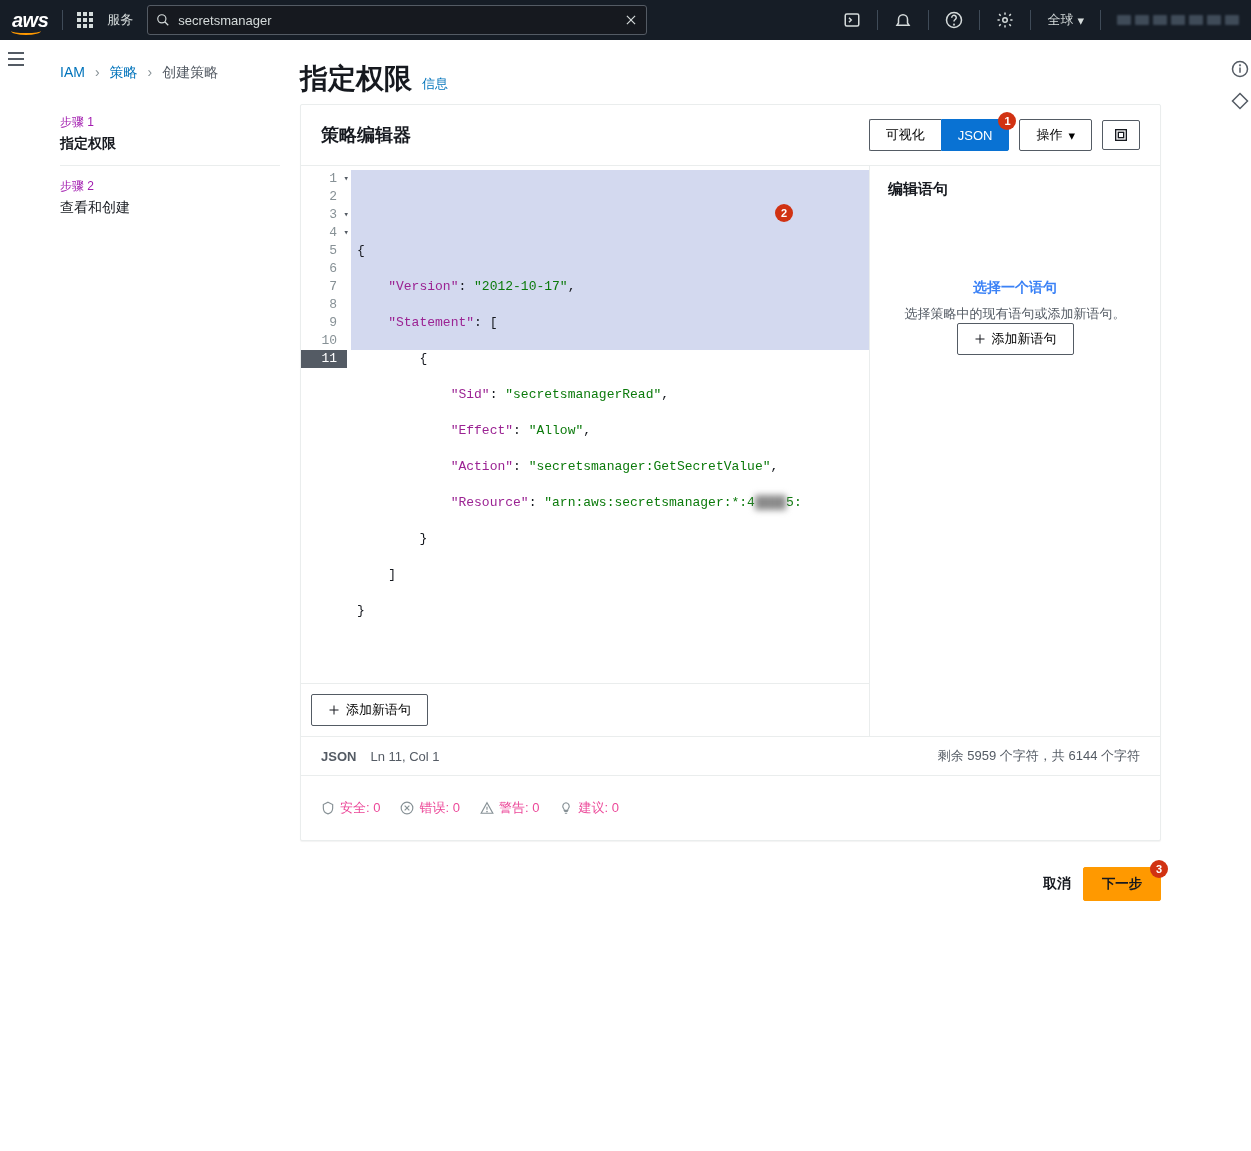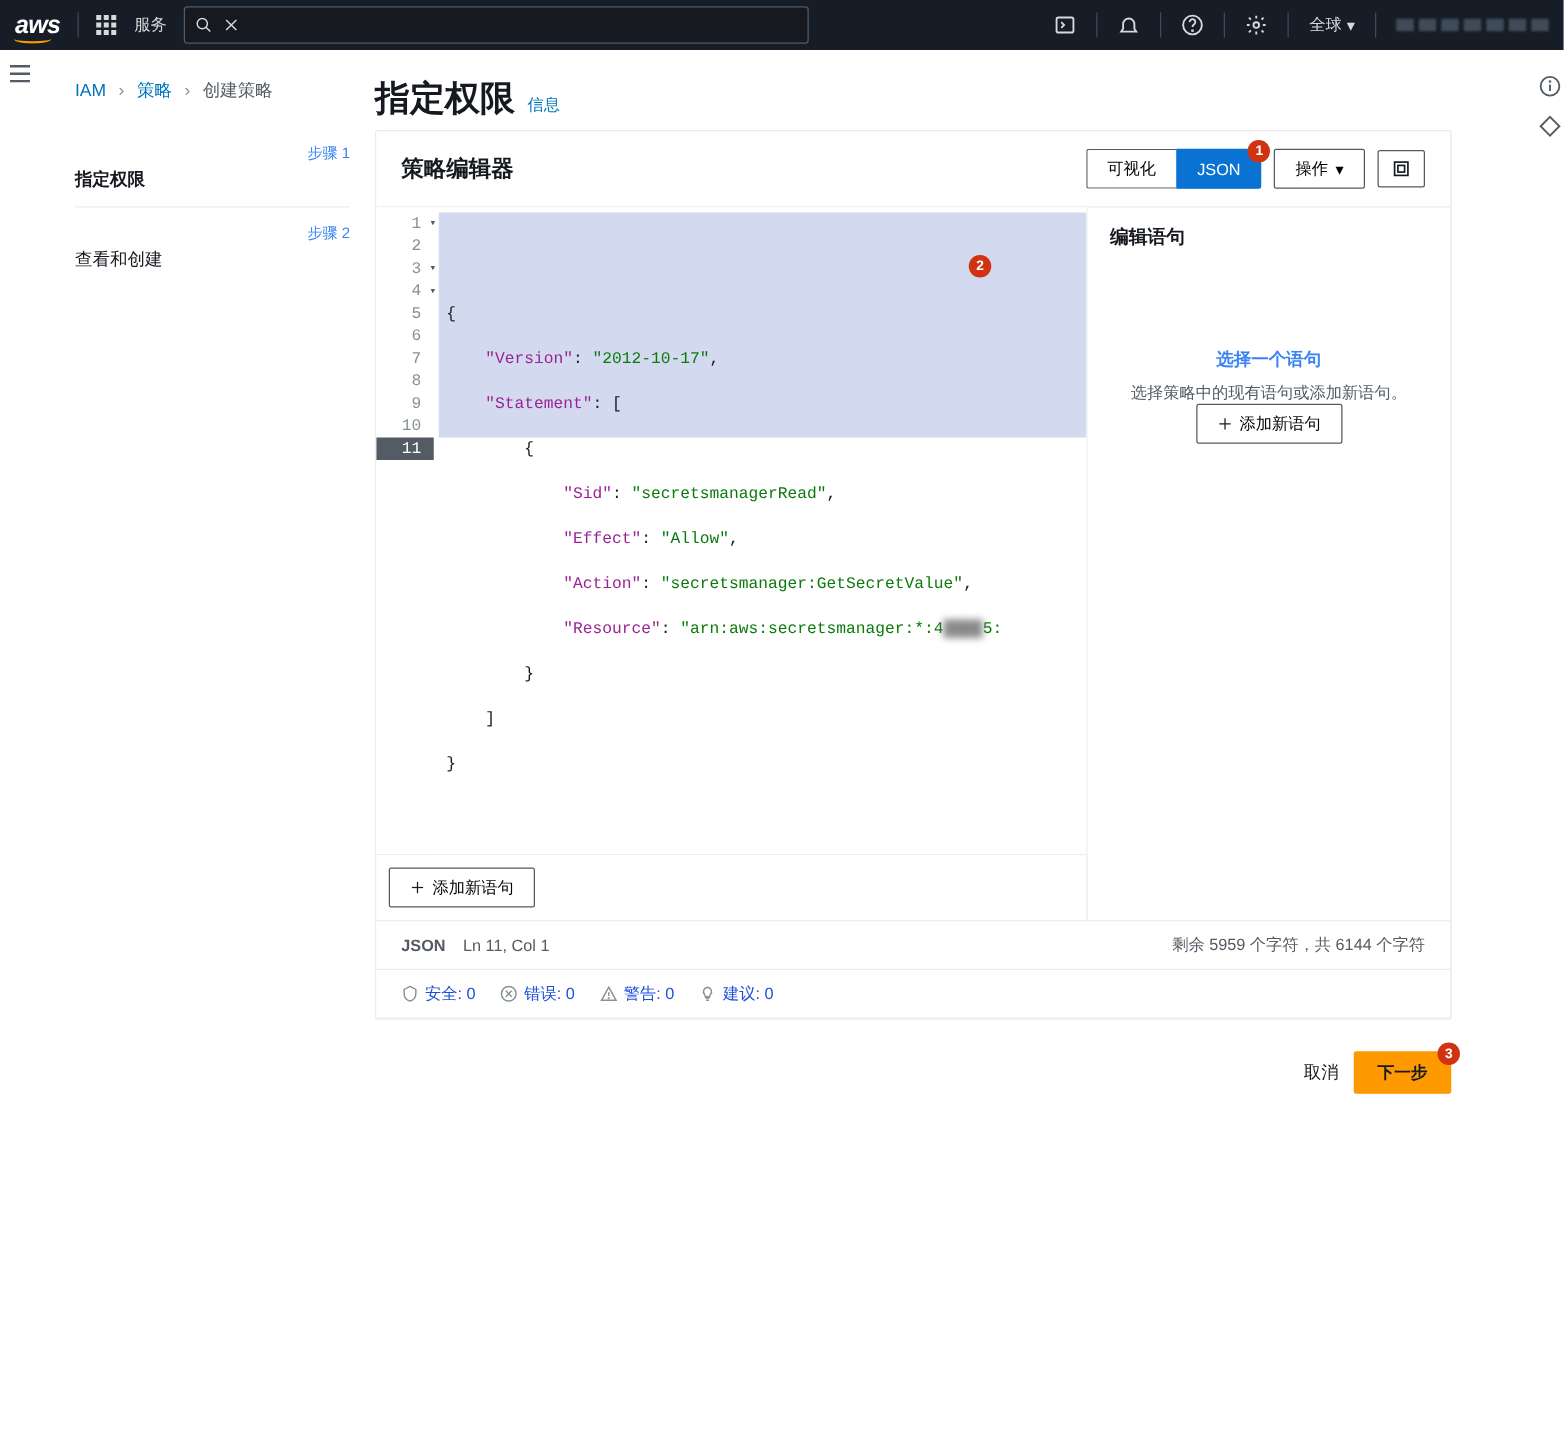--- a/index.html
+++ b/index.html
@@ -24,21 +24,21 @@
 .side-toggle { position: absolute; top: 52px; left: 8px; }
 
 
 .page { display: flex; padding: 0 0 0 40px; }
 .wizard-nav { width: 260px; padding: 24px 20px 0 20px; }
 .breadcrumb { display: flex; align-items: flex-start; gap: 10px; font-size: 14px; margin-bottom: 20px; }
 .breadcrumb a { color: #0073bb; text-decoration: none; }
 .breadcrumb .current { color: #545b64; }
 .chev { color: #879196; }
 .step { padding: 12px 0; border-bottom: 1px solid #eaeded; }
-.step-label { font-size: 12px; color: #3b82f6; margin-bottom: 4px; text-align: right; }
+.step-label { font-size: 12px; color: #a21caf; margin-bottom: 4px; }
 .step-title { font-size: 14px; color: #16191f; }
 .step.active .step-title { font-weight: 700; }
 .step:last-child { border-bottom: none; }
 
 .content { flex: 1; padding: 20px 90px 40px 0; }
 .page-header { display: flex; align-items: baseline; gap: 10px; margin-bottom: 6px; }
 .page-header h1 { font-size: 28px; font-weight: 700; }
 .info-link { color: #0073bb; font-size: 13px; }
 .page-desc { color: #545b64; font-size: 14px; margin-bottom: 20px; }
 
@@ -74,26 +74,26 @@
 
 .stmt-panel { width: 290px; padding: 14px 18px; }
 .stmt-panel h3 { font-size: 15px; font-weight: 700; margin-bottom: 80px; }
 .stmt-empty { text-align: center; }
 .stmt-empty-title { font-weight: 700; font-size: 14px; margin-bottom: 8px; color:#3b82f6;}
 .stmt-empty-desc { font-size: 13px; color: #545b64; }
 
 
 .status-bar { display: flex; justify-content: space-between; padding: 10px 20px; border-top: 1px solid #eaeded; font-size: 13px; color: #545b64; align-items: center; gap: 20px;}
 .status-left { display: flex; gap: 14px; align-items: center;}
-.check-bar { display: flex; gap: 20px; padding: 10px 20px; border-top: 1px solid #eaeded; font-size: 13px; color: #1d4ed8; align-items: center;}
+.check-bar { display: flex; gap: 20px; padding: 23px 20px; border-top: 1px solid #eaeded; font-size: 13px; color: #ec4899; align-items: center;}
 .check-item { display: flex; align-items: center; gap: 5px; }
 
 
 .footer-actions { display: flex; justify-content: flex-end; gap: 12px; margin-top: 26px; align-items: center;}
-.link-btn { color: #0073bb; background: none; border: none; font-size: 14px; cursor: pointer; font-weight:400;}
+.link-btn { color: #0073bb; background: none; border: none; font-size: 14px; cursor: pointer; font-weight:700;}
 .btn-orange { background: #ff9900; border: 1px solid #ff9900; color: #16191f; font-weight: 700; padding: 7px 18px; border-radius: 2px; position: relative; cursor:pointer;}
 
 
 .right-rail { position: absolute; top: 60px; right: 2px; display: flex; flex-direction: column; gap: 14px; color:#545b64;}
 
 svg { display: block; }
 </style>
 </head>
 <body>
 
@@ -110,20 +110,21 @@
       <span></span>
       <span></span>
       <span></span>
     </div>
   <span class="nav-label">服务</span>
   <div class="search-wrap">
     <svg width="14" height="14" viewBox="0 0 24 24" fill="none" stroke="#d5dbdb" stroke-width="2">
         <circle cx="10" cy="10" r="7"></circle>
         <line x1="21" y1="21" x2="15" y2="15"></line>
       </svg>
+    <input value="secretsmanager" style="">
     <svg width="14" height="14" viewBox="0 0 24 24" fill="none" stroke="#d5dbdb" stroke-width="2">
         <line x1="5" y1="5" x2="19" y2="19"></line>
         <line x1="19" y1="5" x2="5" y2="19"></line>
       </svg>
   </div>
   <div class="nav-right">
     <svg width="18" height="18" viewBox="0 0 24 24" fill="none" stroke="#d5dbdb" stroke-width="2">
         <rect x="3" y="4" width="18" height="16" rx="2"></rect>
         <path d="M8 9l3 3-3 3"></path>
       </svg>

